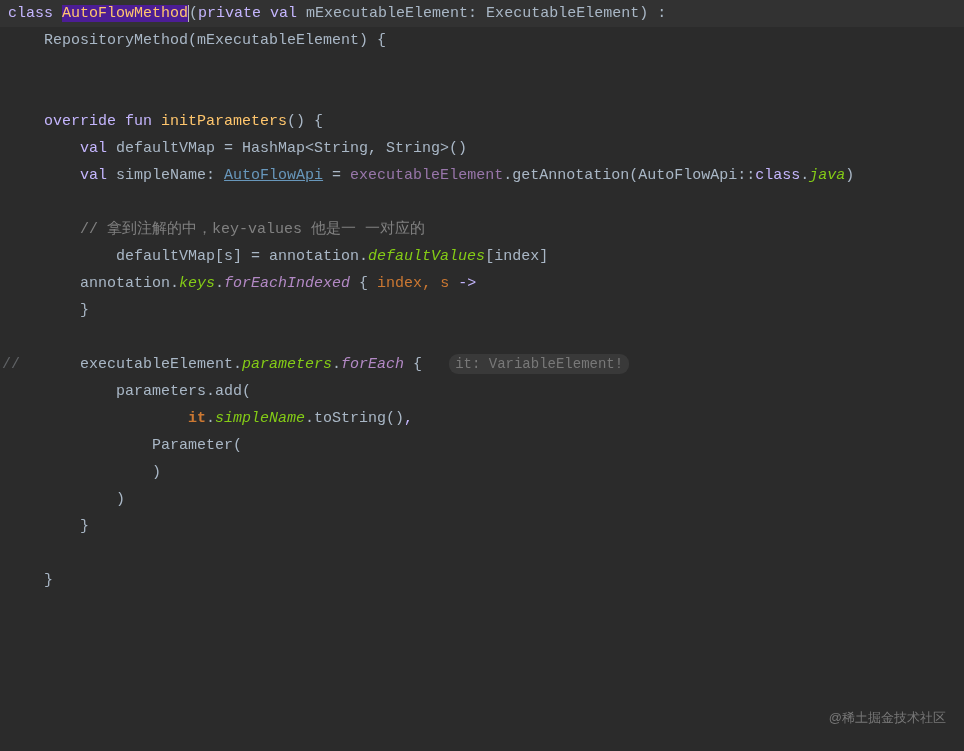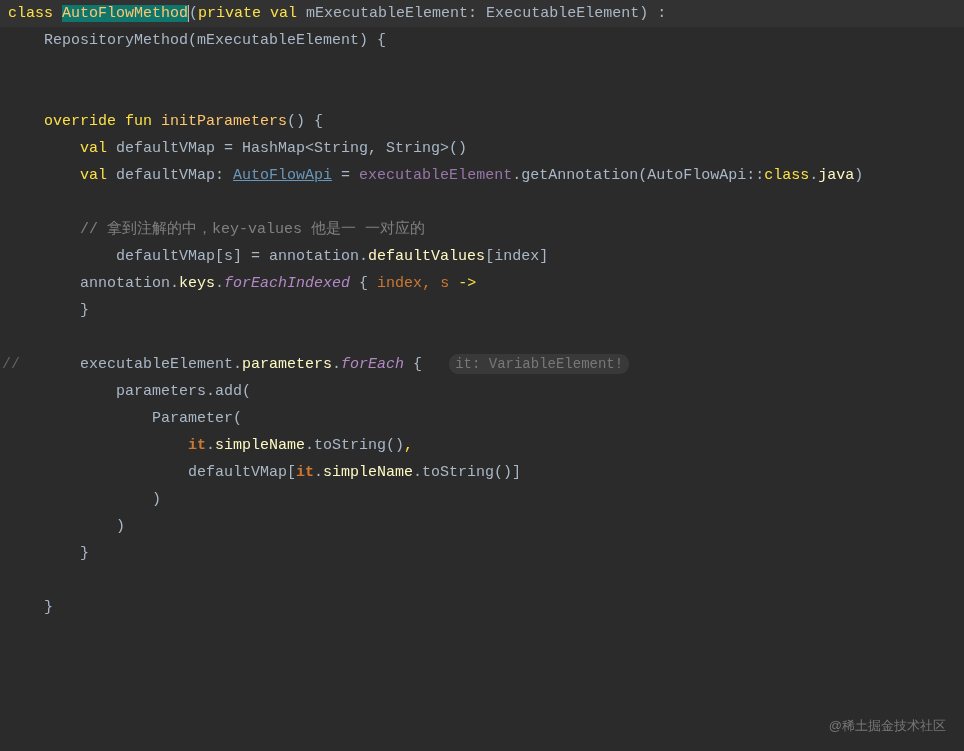--- a/index.html
+++ b/index.html
@@ -10,66 +10,65 @@
       line-height: 27px;
       color: #a9b7c6;
       width: 964px;
       height: 751px;
       overflow: hidden;
       position: relative;
     }
     .editor { padding: 0; position: relative; }
     .highlight-line { background: #323232; display: block; width: 100%; }
     .line { white-space: pre; padding-left: 8px; }
-    .kw { color: #fde047; text-align: right; }
+    .kw { color: #c4b5fd; text-align: right; }
     .kw-bold { color: #cc7832; font-weight: bold; }
     .fn { color: #ffc66d; margin-top: 24px; }
     .link { color: #6897bb; text-decoration: underline; }
-    .ital { color: #fef9c3; }
+    .ital { color: #84cc16; font-style: italic; }
     .ital2 { color: #b389c5; font-style: italic; }
     .purple { color: #9876aa; text-align: center; }
     .comment { color: #808080; }
     .hint { color: #787878; background: #393939; padding: 2px 6px; border-radius: 9px; font-size: 14px; }
     .param { color: #cc7832; }
-    .selected { background: #0f766e; color: #ffc66d; }
+    .selected { background: #4c1d95; color: #ffc66d; }
     .cursor { border-left: 1px solid #bbb; }
     .watermark {
       position: absolute;
-      bottom: 12px;
+      bottom: 20px;
       right: 18px;
       color: #777;
       font-size: 13px;
       font-family: sans-serif;
     }
     .gutter { position: absolute; left: 0; top: 351px; color: #606366; font-size: 15px; padding-left: 2px; }
   </style>
 </head>
 <body>
 
 <div class="editor">
   <span class="gutter">//</span>
 
   <div class="line highlight-line"><span class="kw">class </span><span class="selected">AutoFlowMethod</span><span class="cursor"></span><span>(</span><span class="kw">private </span><span class="kw">val </span><span>mExecutableElement: ExecutableElement) :</span></div>
   <div class="line"><span>    RepositoryMethod(mExecutableElement) {</span></div>
   <div class="line"> </div>
   <div class="line"> </div>
   <div class="line"><span class="kw">    override </span><span class="kw">fun </span><span class="fn">initParameters</span><span>() {</span></div>
   <div class="line"><span class="kw">        val </span><span>defaultVMap = HashMap&lt;String, String&gt;()</span></div>
-  <div class="line"><span class="kw">        val </span><span>defaultVMap: </span><span class="link">AutoFlowApi</span><span> = </span><span class="purple">executableElement</span><span>.getAnnotation(</span><span style="color:#a9b7c6">AutoFlowApi</span><span>::</span><span class="kw">class</span><span>.</span><span class="ital">java</span><span>)</span></div>
+  <div class="line"><span class="kw">        val </span><span>simpleName: </span><span class="link">AutoFlowApi</span><span> = </span><span class="purple">executableElement</span><span>.getAnnotation(</span><span style="color:#a9b7c6">AutoFlowApi</span><span>::</span><span class="kw">class</span><span>.</span><span class="ital">java</span><span>)</span></div>
   <div class="line"> </div>
   <div class="line"><span class="comment">        // 拿到注解的中，key-values 他是一 一对应的</span></div>
   <div class="line"><span>            defaultVMap[</span><span style="color:#a9b7c6">s</span><span>] = annotation.</span><span class="ital">defaultValues</span><span>[</span><span>index</span><span>]</span></div>
   <div class="line"><span>        annotation.</span><span class="ital">keys</span><span>.</span><span class="ital2">forEachIndexed</span><span> { </span><span class="param">index</span><span class="param">, </span><span class="param">s</span><span class="kw"> -&gt;</span></div>
   <div class="line"><span>        }</span></div>
   <div class="line"> </div>
   <div class="line"><span>        executableElement.</span><span class="ital">parameters</span><span>.</span><span class="ital2">forEach</span><span> { </span>  <span class="hint">it: VariableElement!</span></div>
   <div class="line"><span>            parameters.add(</span></div>
+  <div class="line"><span>                    </span><span class="kw-bold">it</span><span>.</span><span class="ital">simpleName</span><span>.toString()</span><span class="kw">,</span></div>
   <div class="line"><span>                Parameter(</span></div>
-  <div class="line"><span>                    </span><span class="kw-bold">it</span><span>.</span><span class="ital">simpleName</span><span>.toString()</span><span class="kw">,</span></div>
-  <div class="line"><span>                    defaultVMap[</span><span class="kw-bold">it</span><span>.</span><span class="ital">simpleName</span><span>.toString()]</span></div>
   <div class="line"><span>                )</span></div>
   <div class="line"><span>            )</span></div>
   <div class="line"><span>        }</span></div>
   <div class="line"> </div>
   <div class="line"><span>    }</span></div>
 </div>
 
 <div class="watermark">@稀土掘金技术社区</div>
 
 </body></html>

